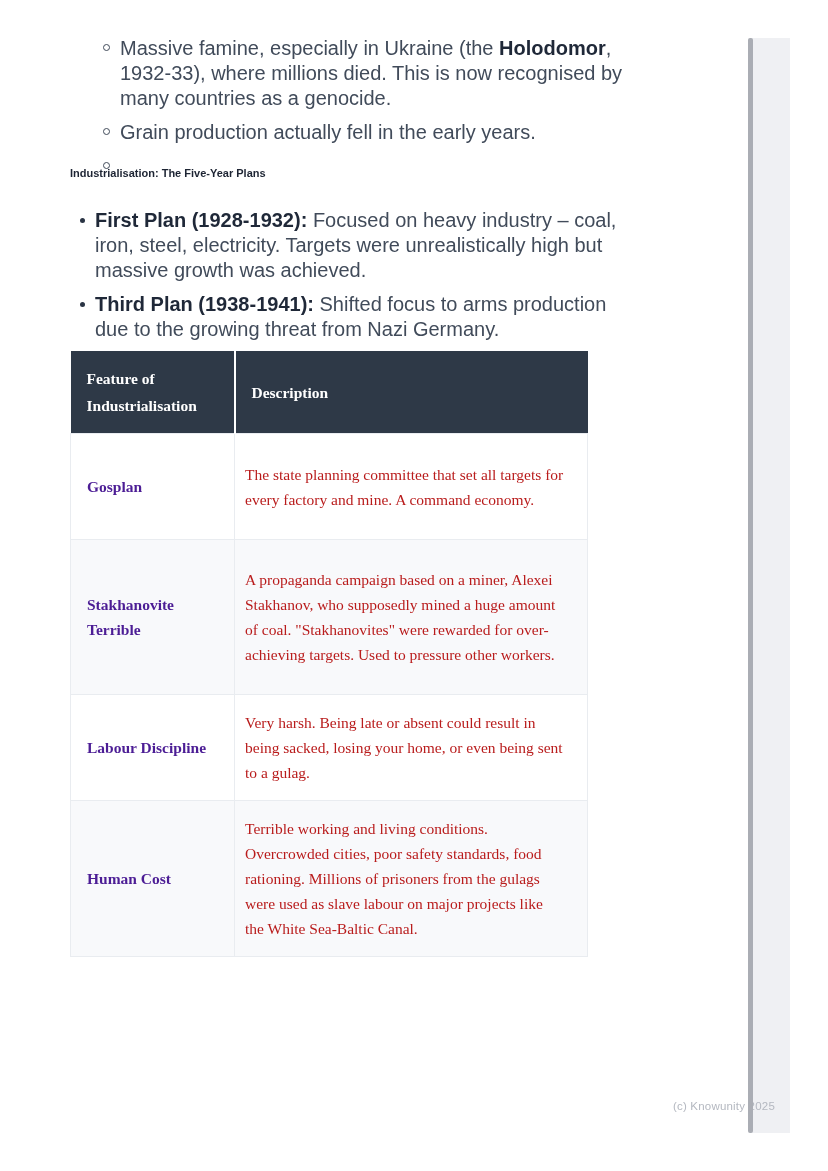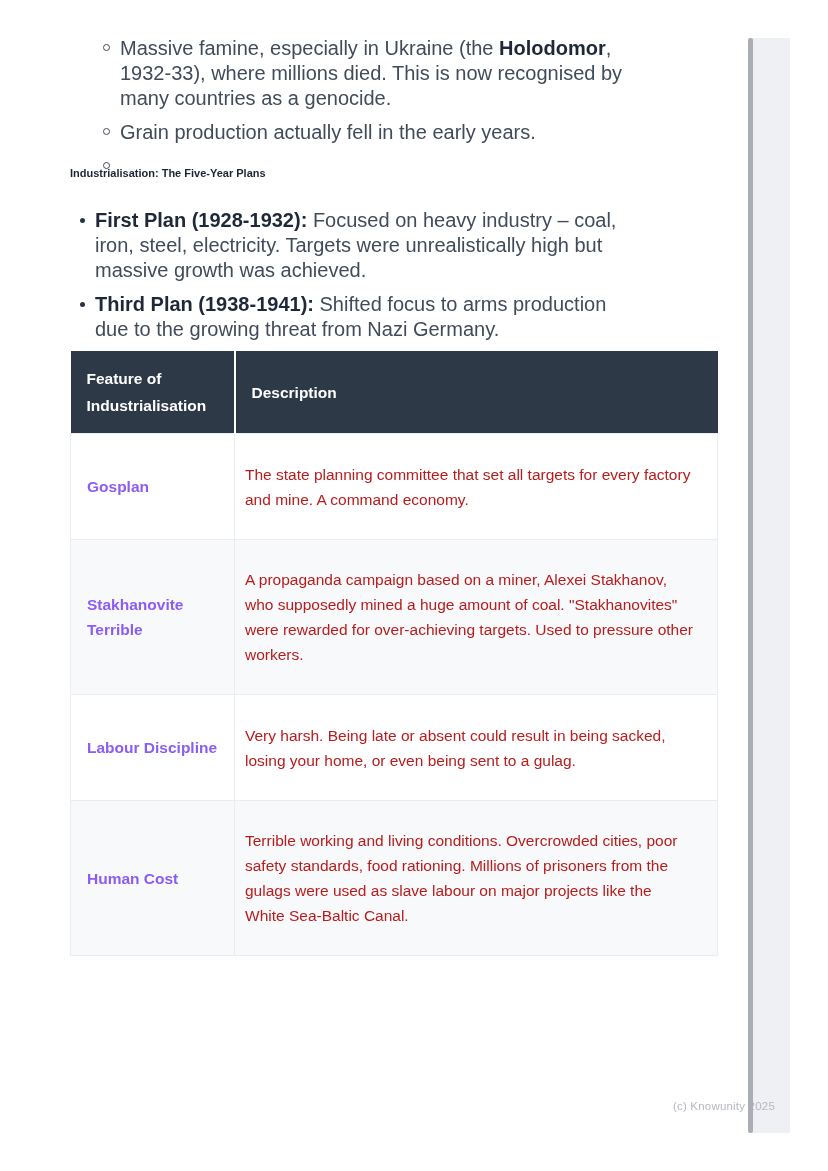--- a/index.html
+++ b/index.html
@@ -52,23 +52,24 @@
     font-size: 11px;
     line-height: 22px;
     margin: 17px 0 24px 0;
     color: #1d2433;
   }
   .circle-list { margin-bottom: 0; }
   .disc-list { margin-bottom: 0; }
   
   table.info-table {
     border-collapse: collapse;
-    width: 648px;
+    width: 518px;
     margin-top: 8px;
     table-layout: fixed;
+    font-family: Liberation Serif, serif;
   }
   .info-table col.c1 { width: 164px; }
   .info-table thead th {
     background: #2e3947;
     color: #ffffff;
     font-size: 15.5px;
     line-height: 27px;
     font-weight: 700;
     text-align: left;
     vertical-align: middle;
@@ -80,21 +81,21 @@
   .info-table tbody td {
     border: 1px solid #e9ecf0;
     vertical-align: middle;
     text-align: left;
     font-size: 15.5px;
     line-height: 25px;
   }
   .info-table tbody th {
     padding: 15px 14px 15px 16px;
     font-weight: 700;
-    color: #8b5cf6;
+    color: #4c1d95;
   }
   .info-table tbody td {
     padding: 15px 22px 15px 10px;
     color: #b91c1c;
   }
   .info-table tbody tr.alt { background: #f8f9fb; }
   .info-table tbody tr.plain { background: #ffffff; }
   .row-gosplan, .row-labour { height: 106px; }
   .row-stakhanovite, .row-human { height: 155px; }
   

